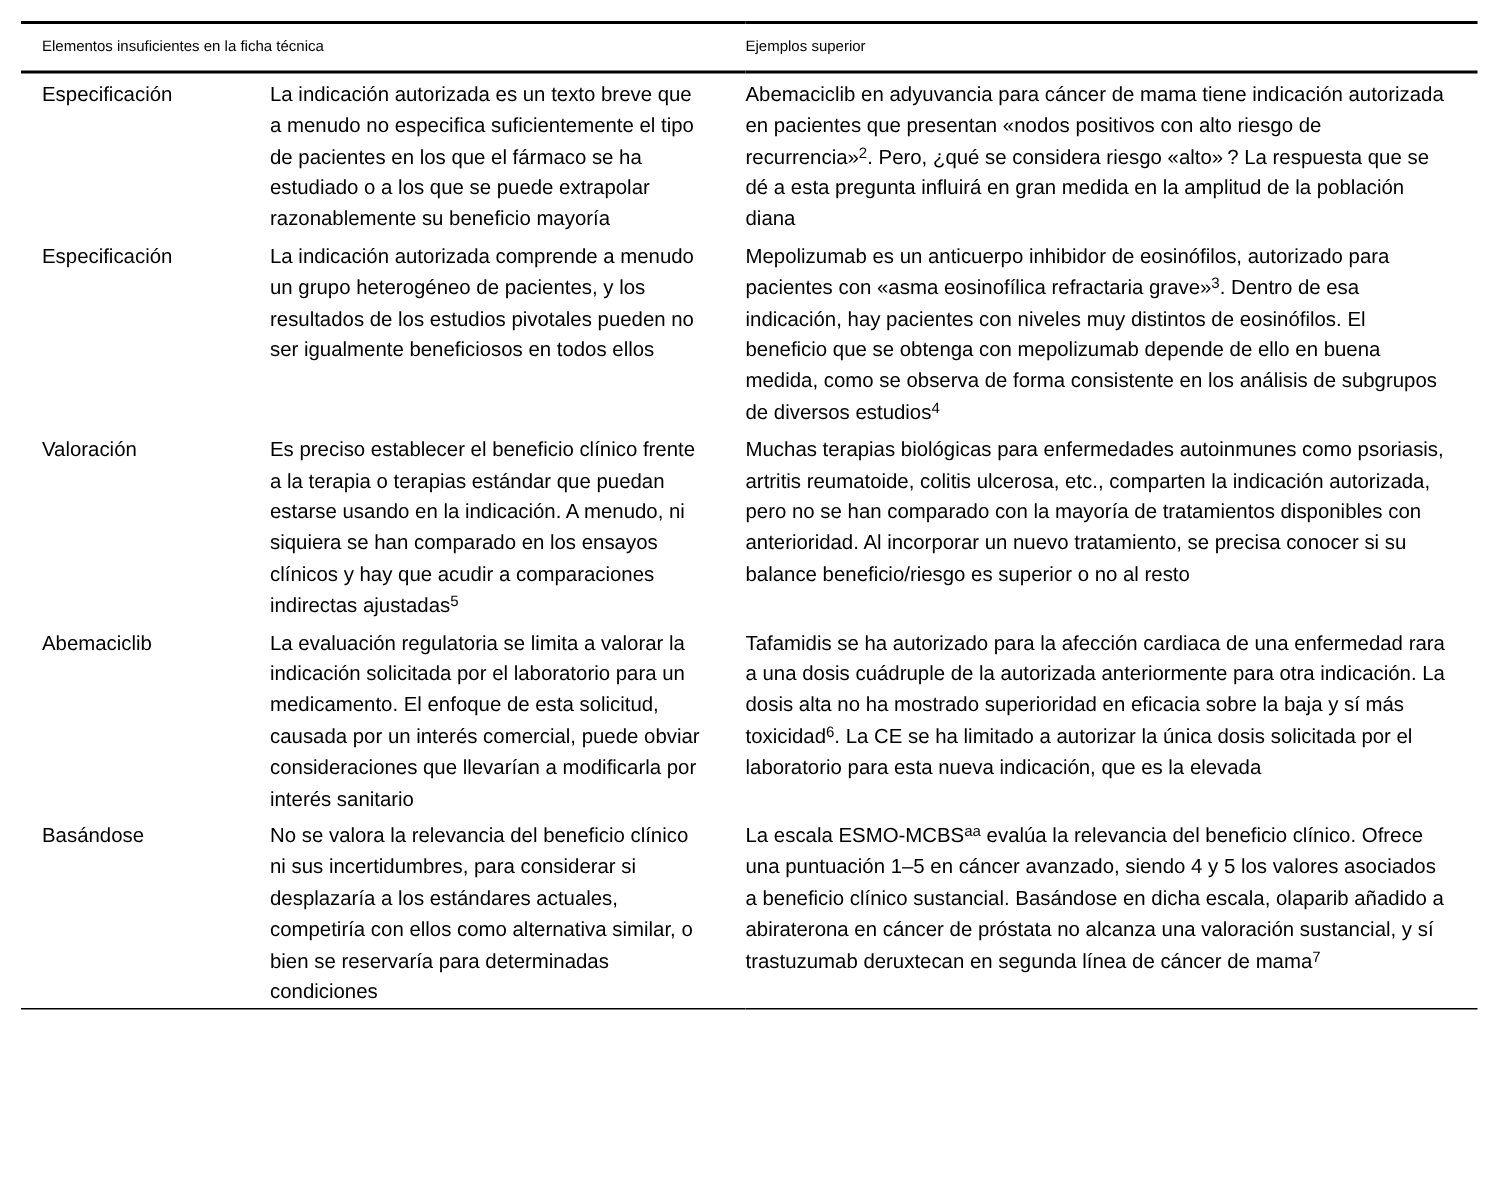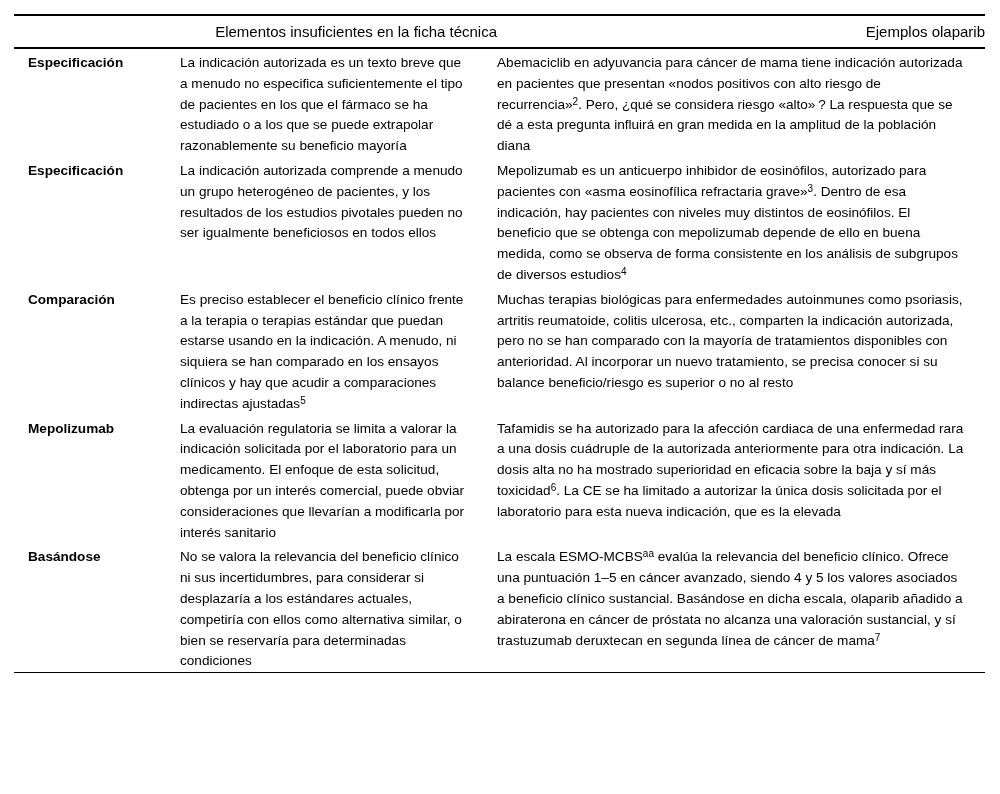--- a/index.html
+++ b/index.html
@@ -27,35 +27,35 @@
     width: 971px;
     border-top: 2px solid #000;
     border-bottom: 1.5px solid #000;
     font-size: 13.6px;
   }
   col.c-term { width: 166px; }
   col.c-desc { width: 317px; }
   col.c-ex   { width: 488px; }
   thead th {
     font-weight: 400;
-    text-align: right;
+    text-align: left;
     vertical-align: middle;
     padding: 8px 0 7px 0;
     border-bottom: 2px solid #000;
-    font-size: 15px;
+    font-size: 10px;
     line-height: 16px;
   }
   thead th.h-left { padding-left: 14px; }
   tbody td {
     vertical-align: top;
     padding: 4px 0 0 0;
     line-height: 20.8px;
     font-size: 13.6px;
   }
-  td.cell-term { padding-left: 14px; font-weight: bold; }
+  td.cell-term { padding-left: 14px; }
   td.cell-desc { padding-right: 25px; }
   td.cell-ex   { padding-right: 18px; }
   sup {
     font-size: 10px;
     line-height: 0;
     position: relative;
     top: -4px;
     vertical-align: baseline;
   }
 </style>
@@ -65,42 +65,42 @@
 <div class="table-wrap">
   <table class="paper-table">
     <colgroup>
       <col class="c-term">
       <col class="c-desc">
       <col class="c-ex">
     </colgroup>
     <thead>
       <tr>
         <th class="h-left" colspan="2">Elementos insuficientes en la ficha técnica</th>
-        <th>Ejemplos olaparib</th>
+        <th>Ejemplos superior</th>
       </tr>
     </thead>
     <tbody>
       <tr>
         <td class="cell-term">Especificación</td>
         <td class="cell-desc"><span>La indicación autorizada es un texto breve que a menudo no especifica suficientemente el tipo de pacientes en los que el fármaco se ha estudiado o a los que se puede extrapolar razonablemente su beneficio mayoría</span></td>
         <td class="cell-ex"><span>Abemaciclib en adyuvancia para cáncer de mama tiene indicación autorizada en pacientes que presentan «nodos positivos con alto riesgo de recurrencia»</span><sup>2</sup><span>. Pero, ¿qué se considera riesgo «alto» ? La respuesta que se dé a esta pregunta influirá en gran medida en la amplitud de la población diana</span></td>
       </tr>
       <tr>
         <td class="cell-term">Especificación</td>
         <td class="cell-desc"><span>La indicación autorizada comprende a menudo un grupo heterogéneo de pacientes, y los resultados de los estudios pivotales pueden no ser igualmente beneficiosos en todos ellos</span></td>
         <td class="cell-ex"><span>Mepolizumab es un anticuerpo inhibidor de eosinófilos, autorizado para pacientes con «asma eosinofílica refractaria grave»</span><sup>3</sup><span>. Dentro de esa indicación, hay pacientes con niveles muy distintos de eosinófilos. El beneficio que se obtenga con mepolizumab depende de ello en buena medida, como se observa de forma consistente en los análisis de subgrupos de diversos estudios</span><sup>4</sup></td>
       </tr>
       <tr>
-        <td class="cell-term">Comparación</td>
+        <td class="cell-term">Valoración</td>
         <td class="cell-desc"><span>Es preciso establecer el beneficio clínico frente a la terapia o terapias estándar que puedan estarse usando en la indicación. A menudo, ni siquiera se han comparado en los ensayos clínicos y hay que acudir a comparaciones indirectas ajustadas</span><sup>5</sup></td>
         <td class="cell-ex"><span>Muchas terapias biológicas para enfermedades autoinmunes como psoriasis, artritis reumatoide, colitis ulcerosa, etc., comparten la indicación autorizada, pero no se han comparado con la mayoría de tratamientos disponibles con anterioridad. Al incorporar un nuevo tratamiento, se precisa conocer si su balance beneficio/riesgo es superior o no al resto</span></td>
       </tr>
       <tr>
-        <td class="cell-term">Mepolizumab</td>
-        <td class="cell-desc"><span>La evaluación regulatoria se limita a valorar la indicación solicitada por el laboratorio para un medicamento. El enfoque de esta solicitud, obtenga por un interés comercial, puede obviar consideraciones que llevarían a modificarla por interés sanitario</span></td>
+        <td class="cell-term">Abemaciclib</td>
+        <td class="cell-desc"><span>La evaluación regulatoria se limita a valorar la indicación solicitada por el laboratorio para un medicamento. El enfoque de esta solicitud, causada por un interés comercial, puede obviar consideraciones que llevarían a modificarla por interés sanitario</span></td>
         <td class="cell-ex"><span>Tafamidis se ha autorizado para la afección cardiaca de una enfermedad rara a una dosis cuádruple de la autorizada anteriormente para otra indicación. La dosis alta no ha mostrado superioridad en eficacia sobre la baja y sí más toxicidad</span><sup>6</sup><span>. La CE se ha limitado a autorizar la única dosis solicitada por el laboratorio para esta nueva indicación, que es la elevada</span></td>
       </tr>
       <tr>
         <td class="cell-term">Basándose</td>
         <td class="cell-desc"><span>No se valora la relevancia del beneficio clínico ni sus incertidumbres, para considerar si desplazaría a los estándares actuales, competiría con ellos como alternativa similar, o bien se reservaría para determinadas condiciones</span></td>
         <td class="cell-ex"><span>La escala ESMO-MCBS</span><sup>aa</sup><span> evalúa la relevancia del beneficio clínico. Ofrece una puntuación 1–5 en cáncer avanzado, siendo 4 y 5 los valores asociados a beneficio clínico sustancial. Basándose en dicha escala, olaparib añadido a abiraterona en cáncer de próstata no alcanza una valoración sustancial, y sí trastuzumab deruxtecan en segunda línea de cáncer de mama</span><sup>7</sup></td>
       </tr>
     </tbody>
   </table>
 </div>

